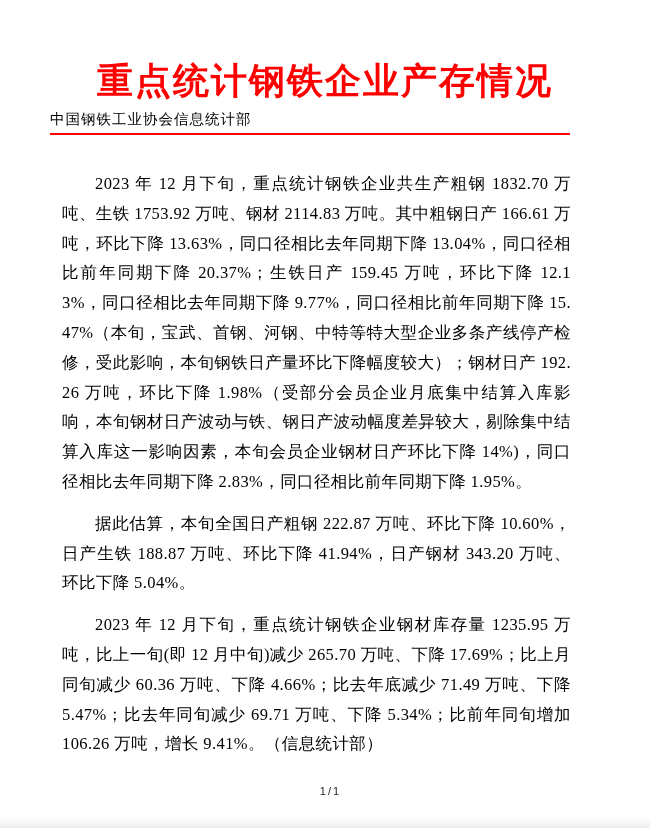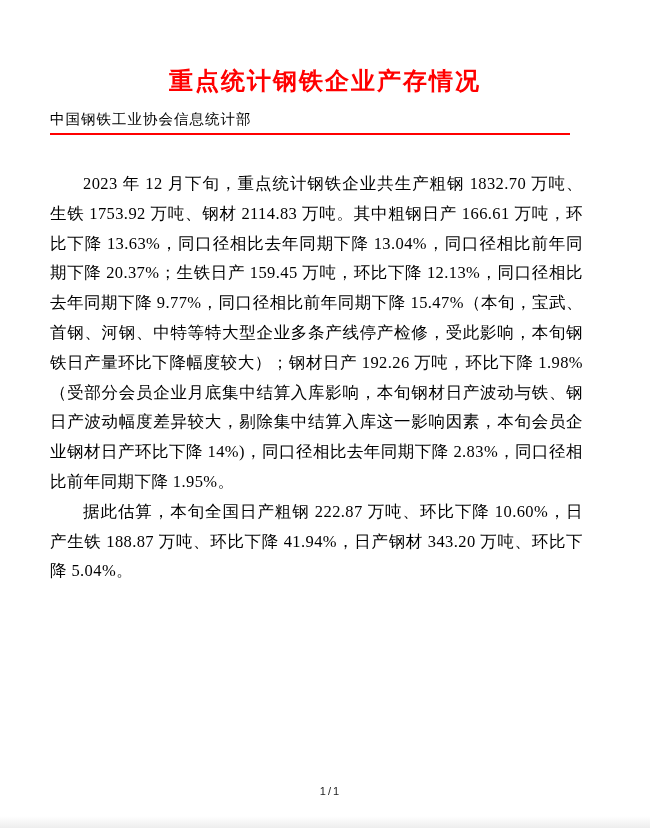--- a/index.html
+++ b/index.html
@@ -16,21 +16,21 @@
     color: var(--color-body_text, #000000);
     overflow: hidden;
     box-sizing: border-box;
   }
   .title {
     margin: 62px 0 0 0;
     text-align: center;
     color: var(--color-title, #ff0000);
     font-family: "Liberation Sans", "DejaVu Sans", sans-serif;
     font-weight: bold;
-    font-size: 24px;
+    font-size: 36px;
     line-height: 38px;
     letter-spacing: 2px;
   }
   .subtitle {
     margin-top: 16px;
     text-align: center;
     font-size: 15px;
     line-height: 20px;
     letter-spacing: 1px;
   }
@@ -41,21 +41,21 @@
   }
   .org {
     font-size: 14.5px;
     letter-spacing: 1px;
     text-align: right;
   }
   .body {
     margin: 34px 67px 0 50px;     
   }
   .body p {
-    margin: 0;
+    margin: 12px;
     text-indent: 2em;
     text-align: justify;
     font-size: 16.5px;
     line-height: 29.8px;
     word-break: break-all;
     letter-spacing: 0.4px;
   }
   .footer {
     position: absolute;
     left: 11px;
@@ -85,19 +85,20 @@
   <h1 class="title">重点统计钢铁企业产存情况</h1>
 
 
   <div class="org-line">
     <span class="org">中国钢铁工业协会信息统计部</span>
   </div>
 
   <div class="body">
     <p>2023 年 12 月下旬，重点统计钢铁企业共生产粗钢 1832.70 万吨、生铁 1753.92 万吨、钢材 2114.83 万吨。其中粗钢日产 166.61 万吨，环比下降 13.63%，同口径相比去年同期下降 13.04%，同口径相比前年同期下降 20.37%；生铁日产 159.45 万吨，环比下降 12.13%，同口径相比去年同期下降 9.77%，同口径相比前年同期下降 15.47%（本旬，宝武、首钢、河钢、中特等特大型企业多条产线停产检修，受此影响，本旬钢铁日产量环比下降幅度较大）；钢材日产 192.26 万吨，环比下降 1.98%（受部分会员企业月底集中结算入库影响，本旬钢材日产波动与铁、钢日产波动幅度差异较大，剔除集中结算入库这一影响因素，本旬会员企业钢材日产环比下降 14%)，同口径相比去年同期下降 2.83%，同口径相比前年同期下降 1.95%。</p>
     <p>据此估算，本旬全国日产粗钢 222.87 万吨、环比下降 10.60%，日产生铁 188.87 万吨、环比下降 41.94%，日产钢材 343.20 万吨、环比下降 5.04%。</p>
+    <p>2023 年 12 月下旬，重点统计钢铁企业钢材库存量 1235.95 万吨，比上一旬(即 12 月中旬)减少 265.70 万吨、下降 17.69%；比上月同旬减少 60.36 万吨、下降 4.66%；比去年底减少 71.49 万吨、下降 5.47%；比去年同旬减少 69.71 万吨、下降 5.34%；比前年同旬增加 106.26 万吨，增长 9.41%。（信息统计部）</p>
   </div>
 
   <div class="footer">1/1</div>
 
   <div class="bottom-shadow"></div>
 
 </div>
 
 </body></html>

